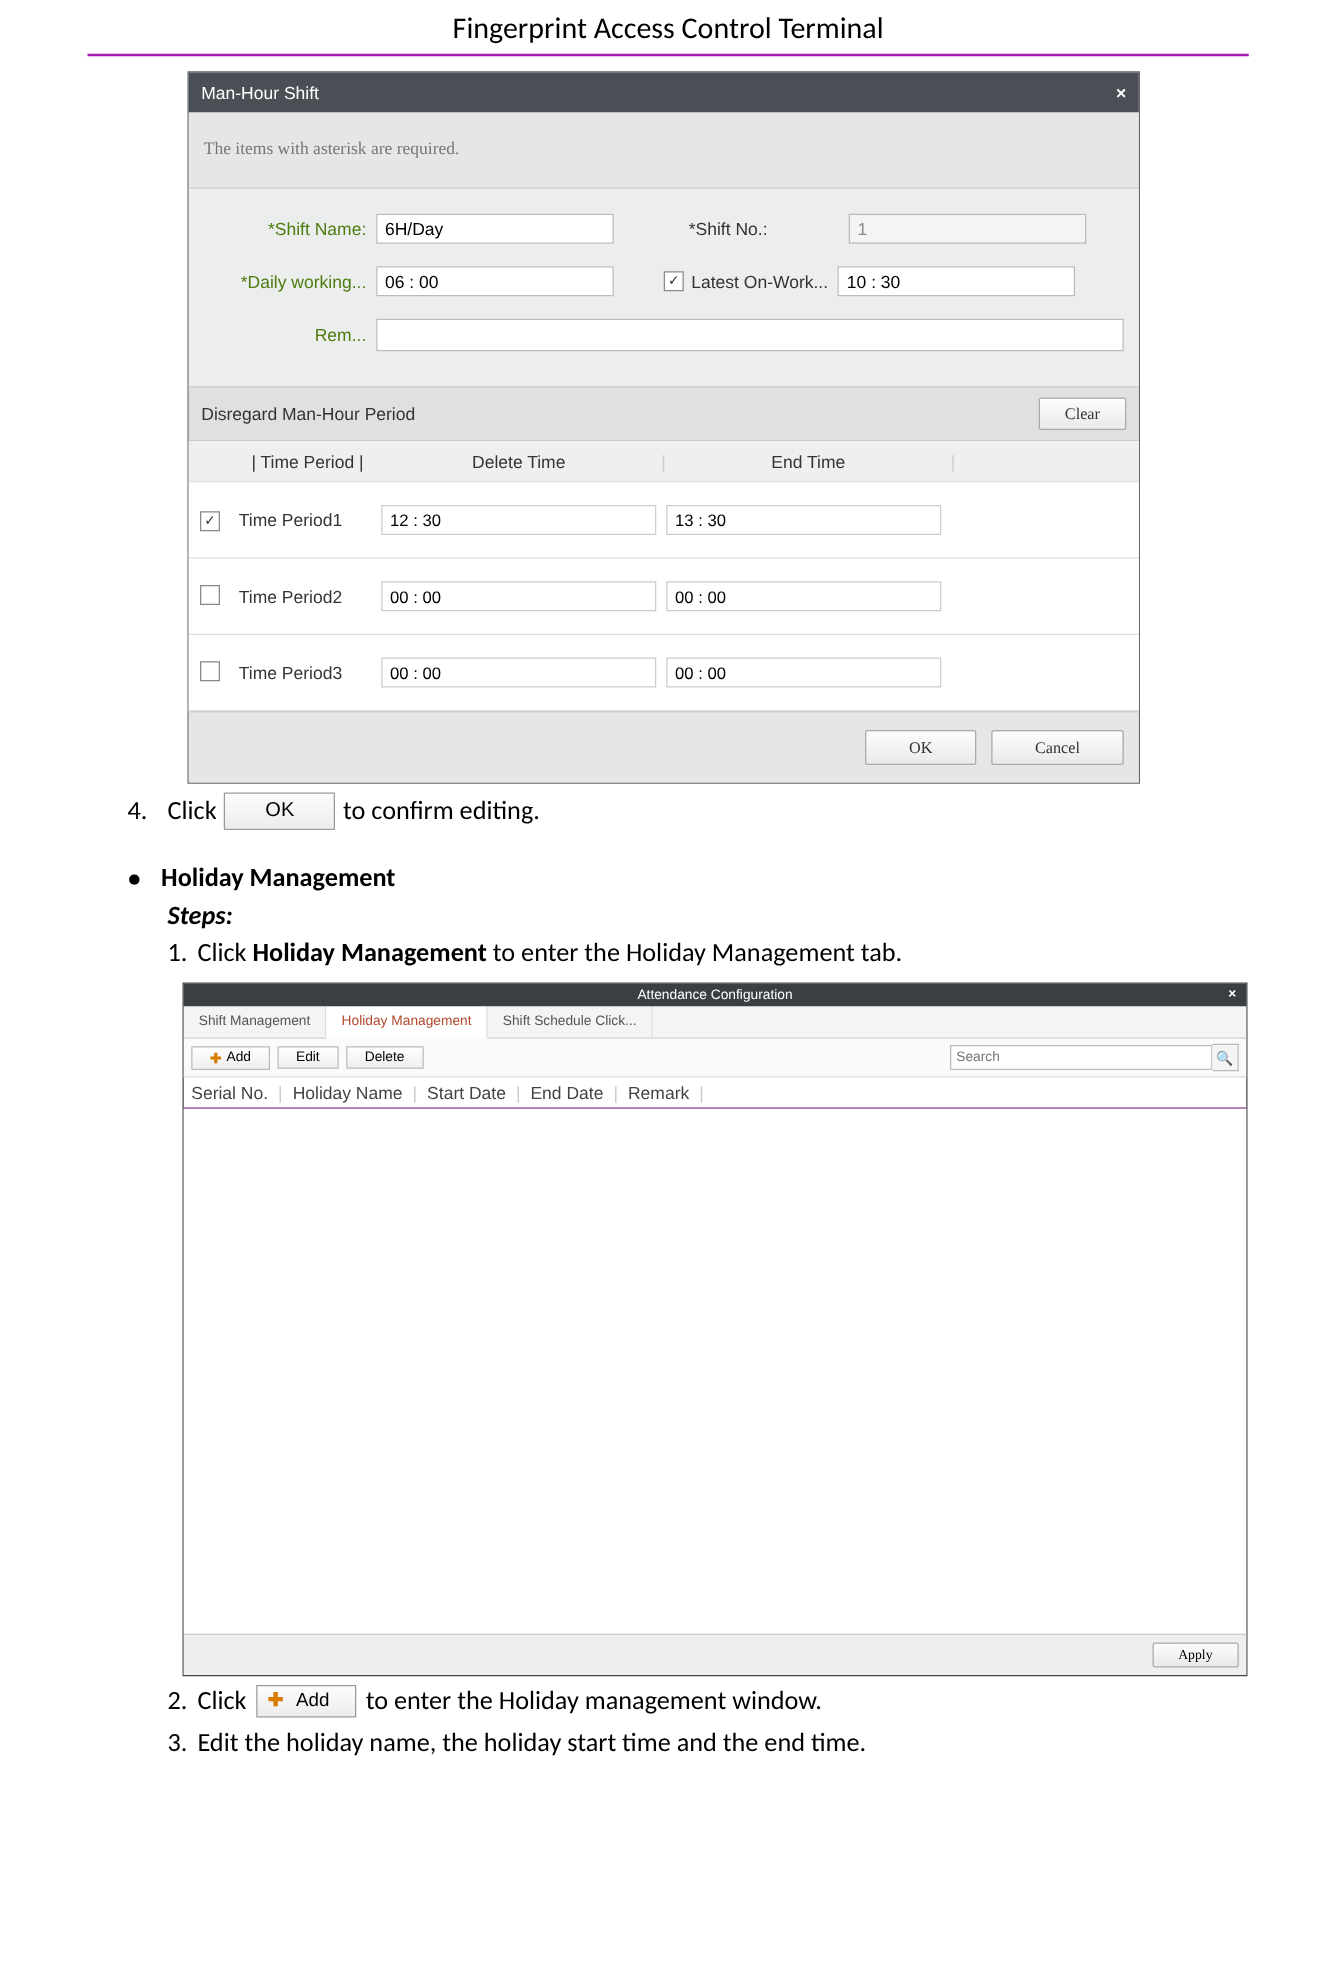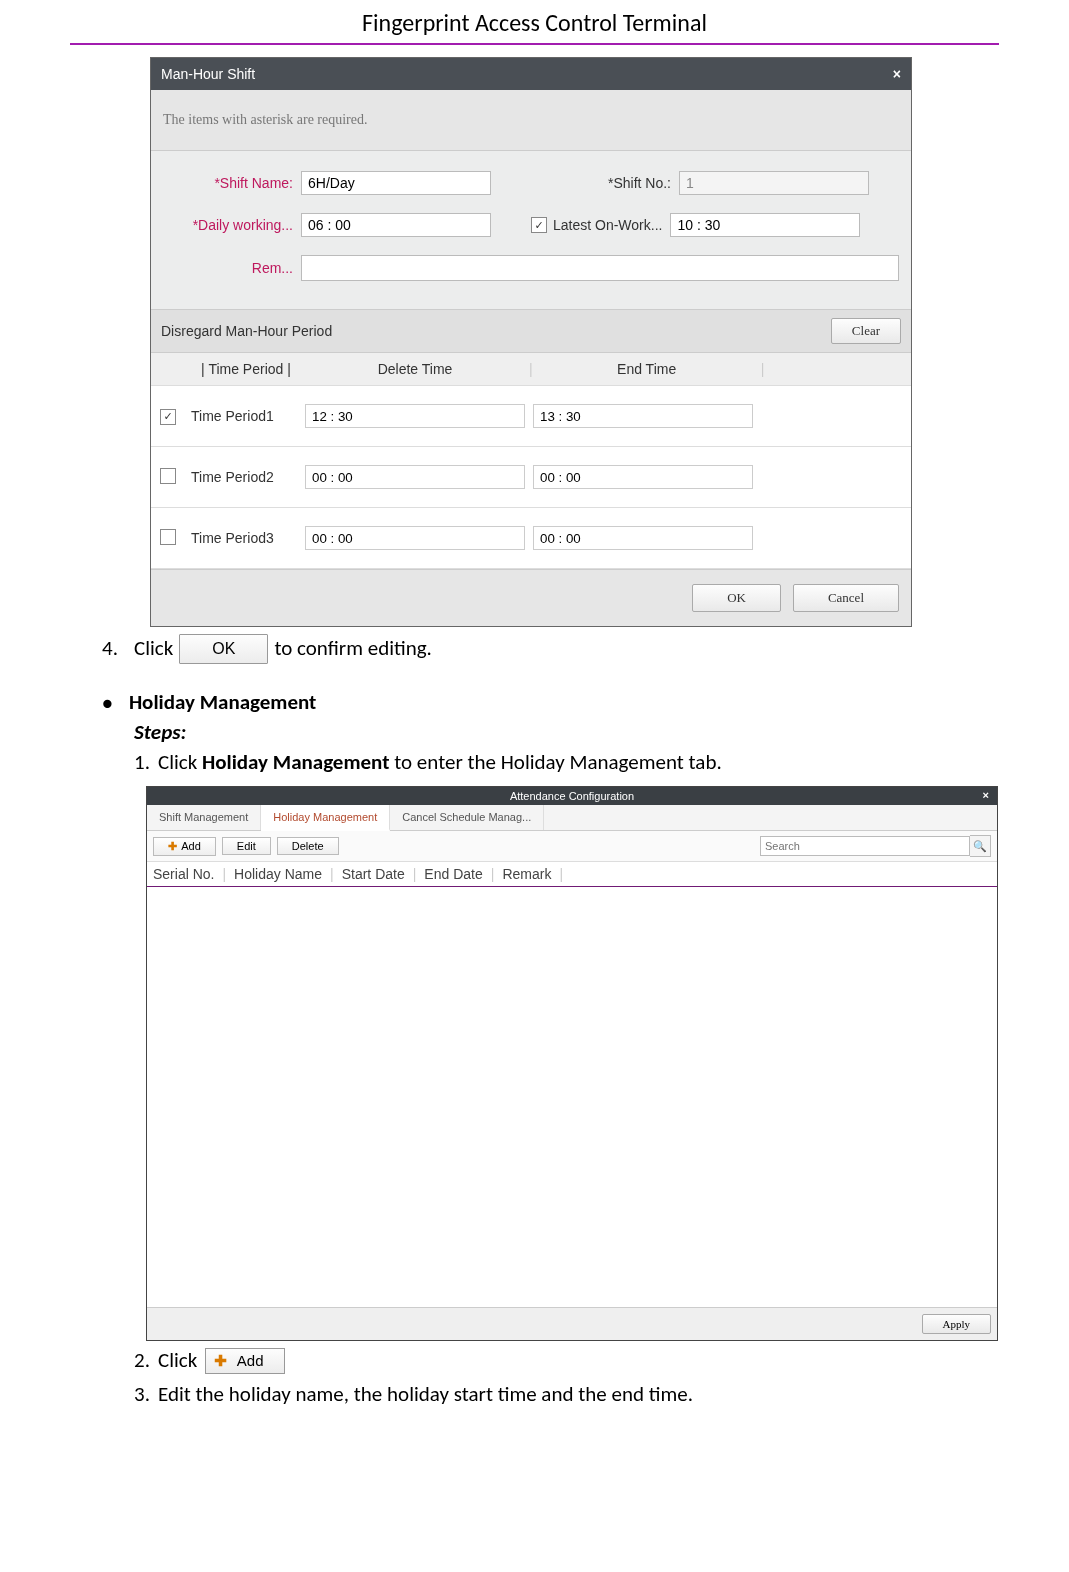--- a/index.html
+++ b/index.html
@@ -58,21 +58,21 @@
   .form-row {
     display: flex;
     align-items: center;
     margin-bottom: 18px;
   }
   .form-row .lbl {
     width: 130px;
     text-align: right;
     padding-right: 8px;
     font-size: 14px;
-    color: #be185d;
+    color: #4d7c0f;
   }
   .form-row .inp {
     height: 24px;
     border: 1px solid #bbb;
     background: #fff;
     padding: 0 6px;
     font-size: 14px;
     box-sizing: border-box;
   }
   .inp.w170 { width: 190px; }
@@ -84,21 +84,21 @@
     display: inline-flex;
     align-items: center; justify-content: center;
     margin-right: 6px;
     font-size: 11px;
     line-height: 1;
   }
   .chk.checked::after { content: "✓"; color: #333; }
   .form-row .spacer { width: 60px; }
   .form-row .lbl2 {
     width: 120px;
-    text-align: right;
+    text-align: left;
     padding-right: 8px;
     font-size: 14px;
   }
   .rem-input {
     flex: 1;
     height: 24px;
     border: 1px solid #bbb;
     background: #fff;
   }
 
@@ -435,21 +435,21 @@
   </div>
 
   <div class="dlg2">
     <div class="dlg2-title">
       <span>Attendance Configuration</span>
       <span class="close2">×</span>
     </div>
     <div class="dlg2-tabs">
       <div class="dlg2-tab">Shift Management</div>
       <div class="dlg2-tab active">Holiday Management</div>
-      <div class="dlg2-tab">Cancel Schedule Manag...</div>
+      <div class="dlg2-tab">Shift Schedule Click...</div>
     </div>
     <div class="dlg2-toolbar">
       <span class="tbtn">
         <span class="plus-icon">✚</span>
         <span>Add</span>
       </span>
       <span class="tbtn">Edit</span>
       <span class="tbtn">Delete</span>
       <span class="search">
         <input placeholder="Search" style="">
@@ -475,20 +475,21 @@
   </div>
 
   <div class="bullet-sec" style="margin-top:4px">
     <div class="sub-step" style="align-items:center">
       <span>2.</span>
       <span>Click</span>
       <span class="inline-add-btn">
         <span class="plus-icon">✚</span>
         <span>Add</span>
       </span>
+      <span>to enter the Holiday management window.</span>
     </div>
     <div class="sub-step">
       <span>3.</span>
       <span>Edit the holiday name, the holiday start time and the end time.</span>
     </div>
   </div>
 
   <div class="page-num">52</div>
 </div>
 

